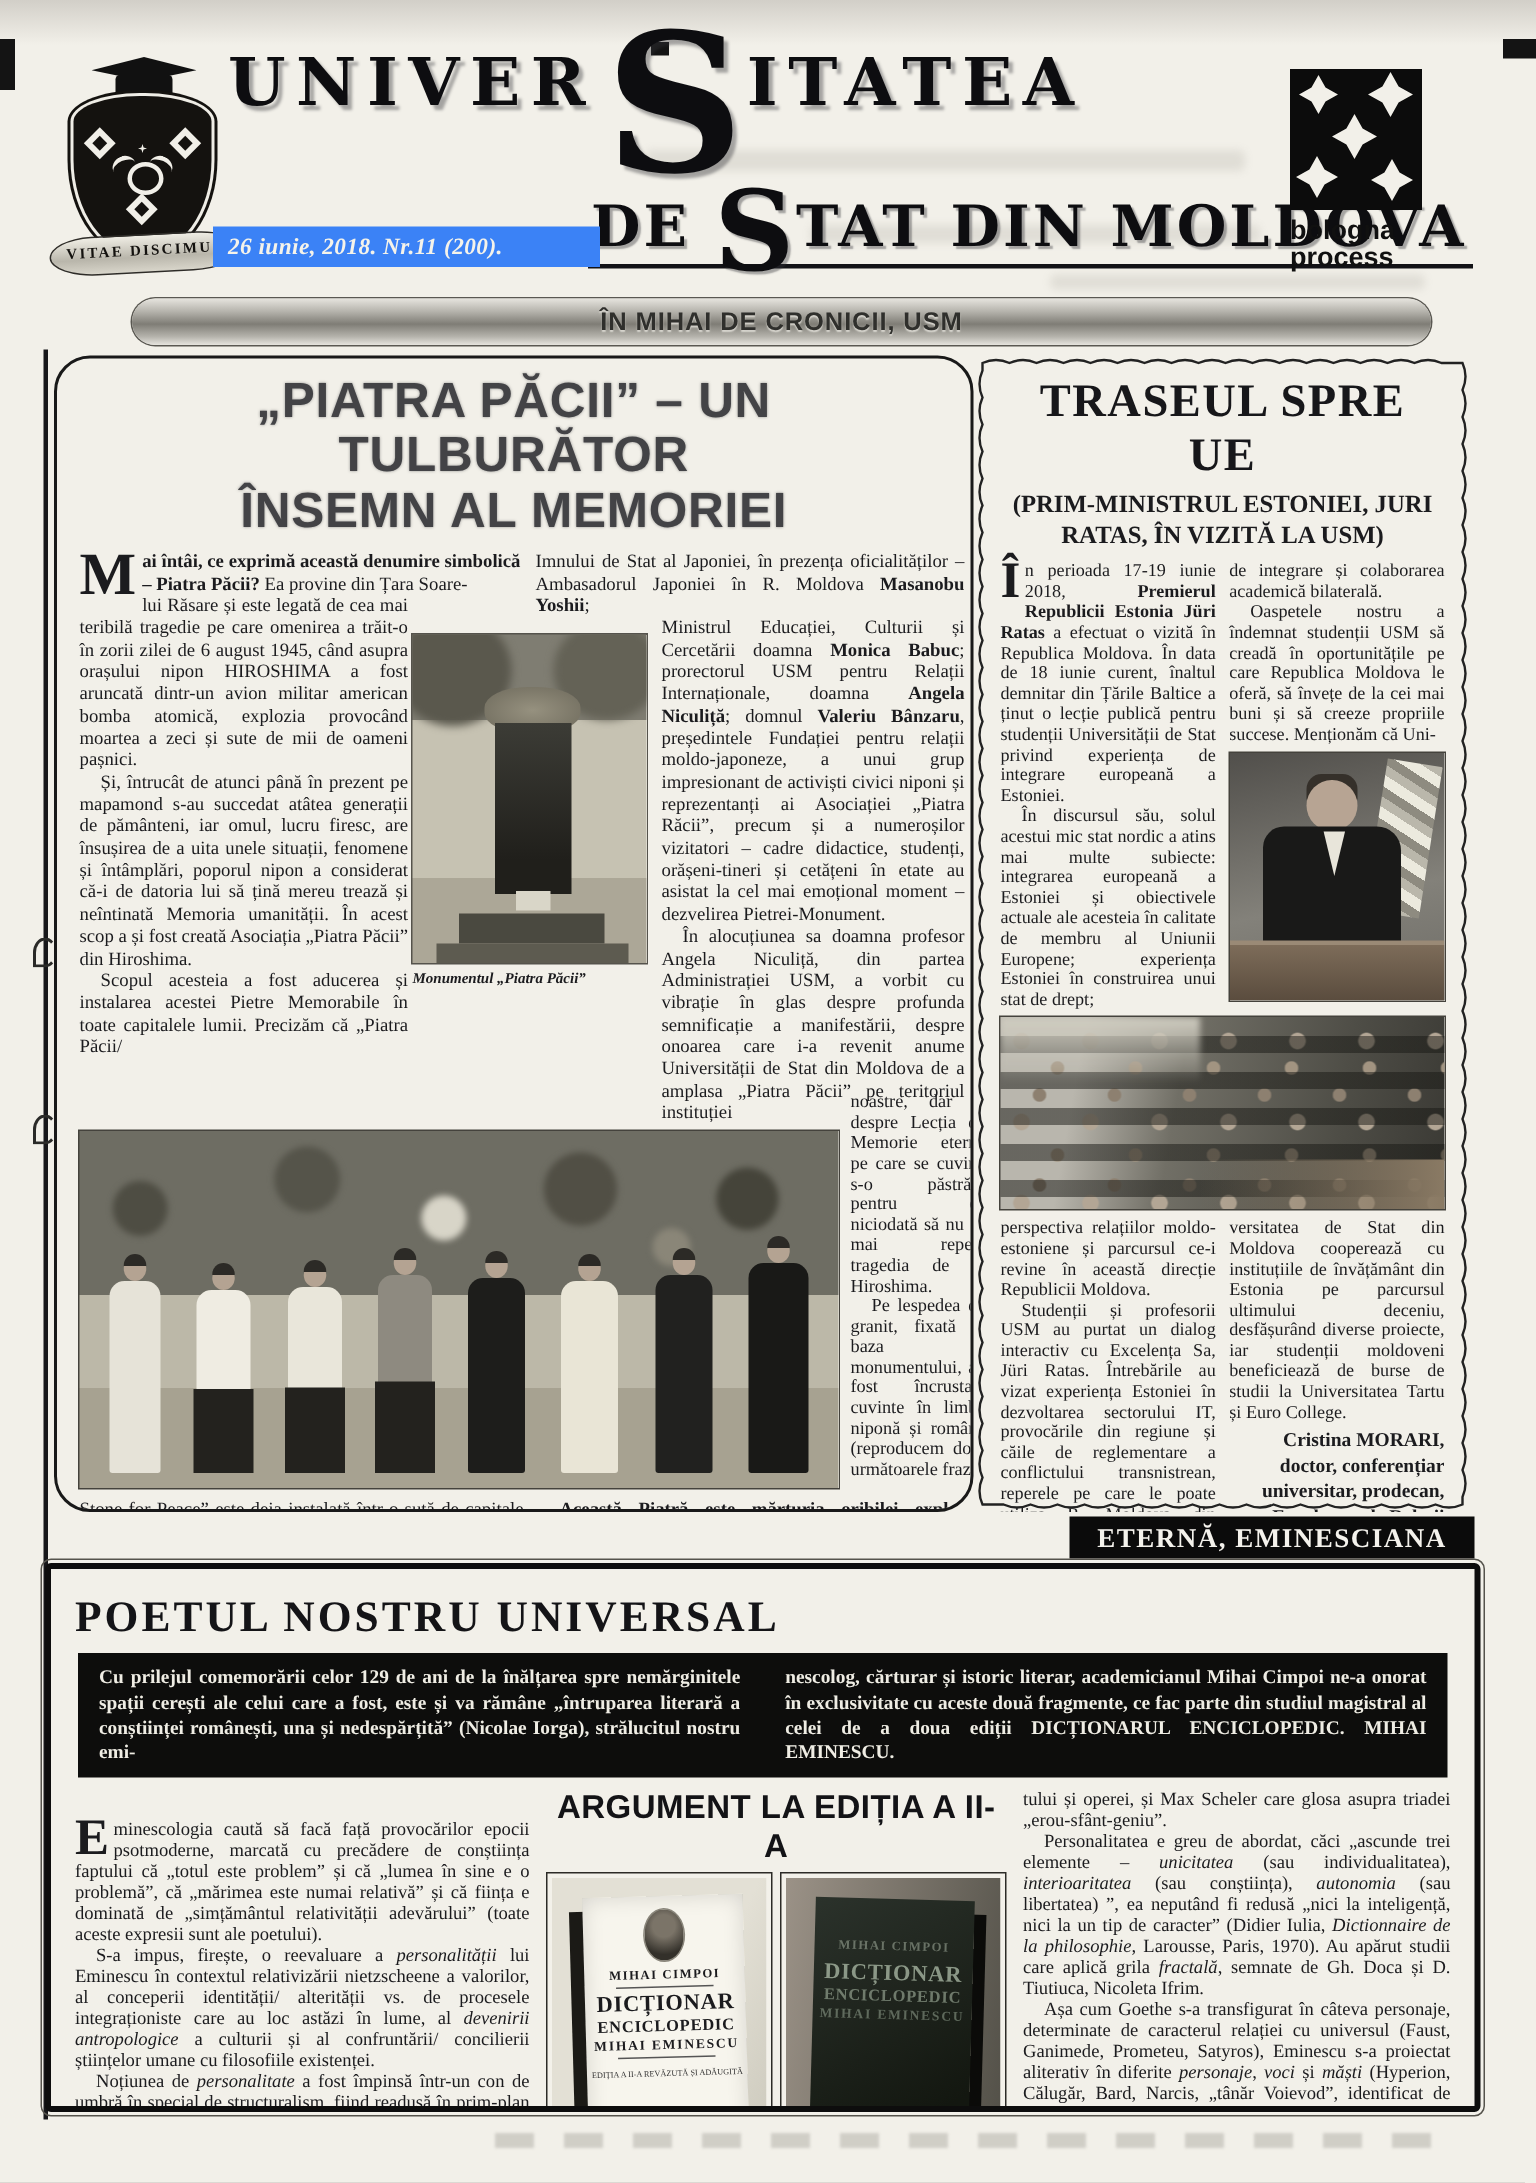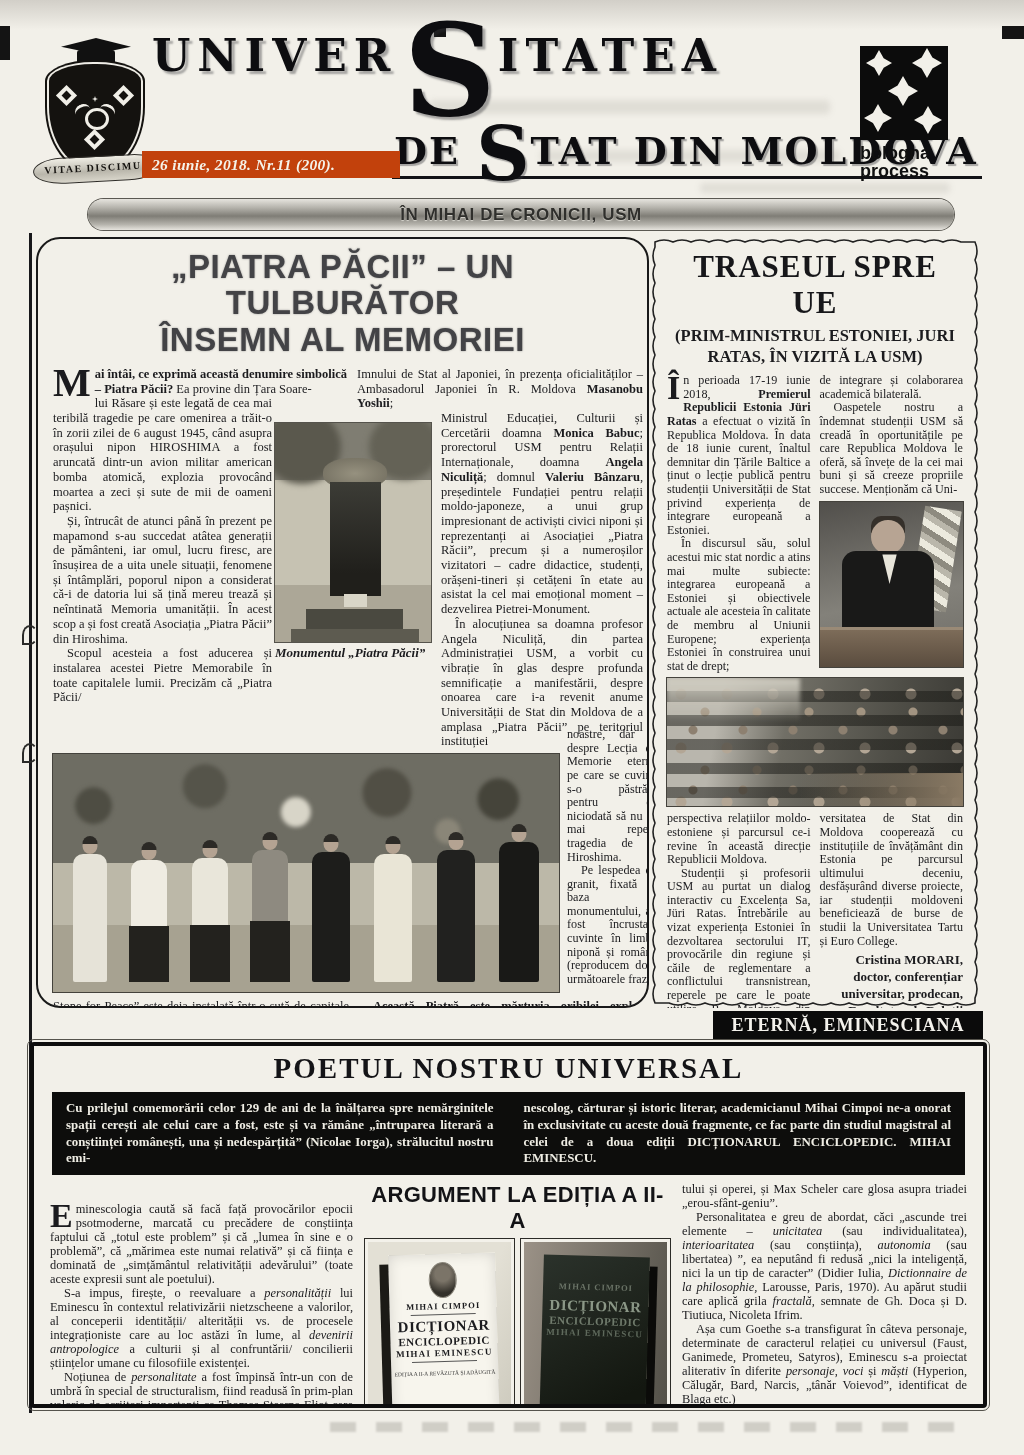--- a/index.html
+++ b/index.html
@@ -30,21 +30,21 @@
           background:linear-gradient(#efede4,#b9b6ab 60%,#d8d5ca);border:1.5px solid #2e2c28;border-radius:40% 40% 45% 45%/90% 90% 90% 90%;
           text-align:center;font-weight:bold;font-size:10px;line-height:22px;letter-spacing:1.5px;color:#14120f;}
   .mast-l1{left:152px;top:30px;width:720px;font-family:"DejaVu Serif",serif;font-weight:bold;color:#0d0d10;
            text-shadow:3px 3px 2px rgba(50,50,55,.4);white-space:nowrap;}
   .mast-l1 .t{font-size:44px;letter-spacing:7px;}
   .big-s1{font-size:128px;line-height:0;vertical-align:-44px;letter-spacing:0;margin:0 2px 0 6px;}
   .mast-l2{left:392px;top:128px;font-family:"DejaVu Serif",serif;font-weight:bold;color:#0d0d10;white-space:nowrap;
            text-shadow:2px 2px 1px rgba(50,50,55,.4);border-bottom:3px solid #121216;padding:0 4px 3px 2px;}
   .mast-l2 .t{font-size:38px;letter-spacing:2px;}
   .big-s2{font-size:74px;line-height:0;vertical-align:-16px;margin:0 1px;}
-  .date-box{left:142px;top:151px;width:248px;height:27px;background:#c2410c;color:#f5f3ea;
+  .date-box{left:142px;top:151px;width:248px;height:27px;background:#3b82f6;color:#f5f3ea;
             font-style:italic;font-weight:bold;font-size:15.5px;line-height:27px;padding-left:10px;letter-spacing:.3px;}
   .bologna{left:860px;top:46px;width:96px;}
   .bologna-box{position:relative;width:88px;height:94px;background:#0c0c0c;overflow:hidden;}
   .bx{position:absolute;background:#f2f0e9;
       clip-path:polygon(50% 0,68% 32%,100% 50%,68% 68%,50% 100%,32% 68%,0 50%,32% 32%);}
   .bologna-txt{margin-top:4px;font-family:"Liberation Sans",sans-serif;font-weight:bold;font-size:18px;line-height:18px;color:#101010;}
 
   
   .banner{left:88px;top:199px;width:866px;height:31px;border-radius:16px;
           background:linear-gradient(180deg,#e6e4de,#b5b3ac 28%,#7f7d76 55%,#b5b3ac 82%,#e6e4de);
@@ -69,21 +69,21 @@
   .rb{font-weight:bold;}
   .ri{font-style:italic;}
   .monument-photo{position:absolute;left:222px;top:56px;width:156px;height:219px;overflow:hidden;
                   background:linear-gradient(#7f7d72 0 26%,#c6c2b2 26% 74%,#aca797 74%);box-shadow:0 0 0 1px #55534c;}
   .m-blob{position:absolute;border-radius:50%;filter:blur(3px);}
   .m-slab{position:absolute;left:35%;top:27%;width:33%;height:52%;background:linear-gradient(#3c3c36,#201f1b 80%);}
   .m-cap{position:absolute;left:31%;top:16%;width:41%;height:14%;background:radial-gradient(#96917f,#6e6a5c);border-radius:45%;}
   .m-base{position:absolute;left:20%;bottom:6%;width:62%;height:9%;background:#4a4940;}
   .m-step{position:absolute;left:10%;bottom:0;width:82%;height:6%;background:#5d5b50;}
   .m-plaque{position:absolute;left:44%;bottom:16%;width:15%;height:6%;background:#d9d6c8;}
-  .m-caption{position:absolute;left:222px;top:279px;width:200px;font-style:italic;font-weight:bold;font-size:13px;}
+  .m-caption{position:absolute;left:222px;top:279px;width:200px;font-style:italic;font-weight:bold;font-size:10px;}
   .group-photo{width:506px;height:238px;flex:none;position:relative;overflow:hidden;
                background:linear-gradient(#6e6d63 0 46%,#bcb8a8 46% 72%,#a7a291 72%);box-shadow:0 0 0 1px #44423c;}
   .gp-trees{position:absolute;inset:0 0 46% 0;filter:blur(2px);
      background-image:radial-gradient(circle 30px at 8% 40%,#4e4d43 60%,transparent 62%),
        radial-gradient(circle 36px at 30% 25%,#55544a 60%,transparent 62%),
        radial-gradient(circle 26px at 48% 45%,#d8d5c8 55%,transparent 60%),
        radial-gradient(circle 40px at 66% 30%,#514f45 60%,transparent 62%),
        radial-gradient(circle 34px at 88% 35%,#45443a 60%,transparent 62%),
        radial-gradient(circle 22px at 78% 60%,#8a8678 55%,transparent 60%);}
   .gp-row{position:absolute;left:0;right:0;bottom:10px;height:78%;display:flex;align-items:flex-end;
@@ -122,21 +122,21 @@
   .t-cols{display:flex;gap:9px;margin-top:7px;font-size:12.1px;line-height:13.6px;text-align:justify;}
   .tcol{width:143.5px;flex:none;}
   .t-drop{float:left;font-weight:bold;font-size:34px;line-height:28px;padding-right:3px;}
   .t-sign{text-align:right;font-weight:bold;font-size:13px;line-height:1.3;margin-top:4px;}
 
   
   .etern-banner{left:713px;top:1011px;width:270px;height:28px;background:#0b0b0b;color:#f4f2ec;
                 font-weight:bold;font-size:18px;line-height:28px;text-align:center;letter-spacing:1px;}
   .bottom-box{left:30px;top:1042px;width:957px;height:366px;border:4px solid #0d0d0d;border-radius:4px;
               outline:1px solid #55534c;outline-offset:2px;padding:4px 16px;box-sizing:border-box;overflow:hidden;background:#f2f0e9;}
-  .poetul{text-align:center;font-weight:bold;font-size:29px;letter-spacing:2px;margin-top:2px;color:#141417;}
+  .poetul{font-weight:bold;font-size:29px;letter-spacing:2px;margin-top:12px;color:#141417;}
   .intro{display:flex;gap:30px;background:#0d0d0c;color:#efede4;margin:7px 2px 0;padding:8px 14px;
          font-weight:bold;font-size:12.9px;line-height:1.3;text-align:justify;}
   .intro>div{flex:1;}
   .arg-area{display:flex;gap:12px;margin-top:7px;}
   .arg-left{width:303px;flex:none;font-size:12.4px;line-height:14px;text-align:justify;padding-top:20px;}
   .arg-mid{width:305px;flex:none;}
   .arg-heading{font-family:"Liberation Sans",sans-serif;font-weight:bold;font-size:22px;text-align:center;
                letter-spacing:.3px;color:#131316;}
   .e-drop{float:left;font-weight:bold;font-size:34px;line-height:28px;padding-right:3px;}
   .arg-right{flex:1;font-size:12.4px;line-height:14px;text-align:justify;}

